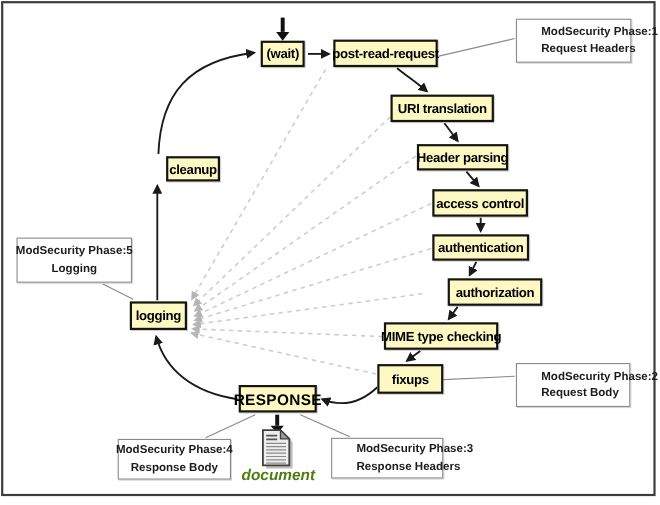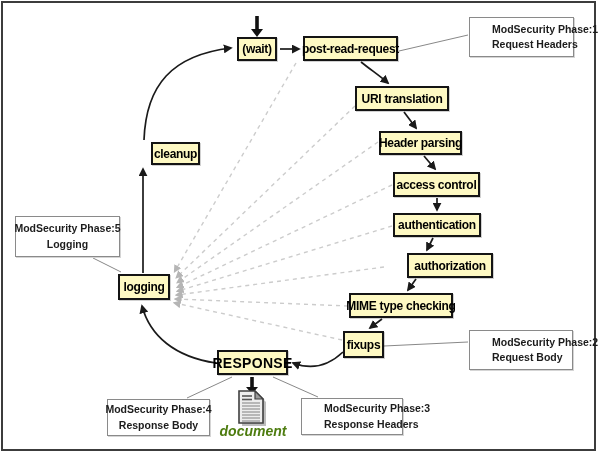--- a/index.html
+++ b/index.html
@@ -80,21 +80,21 @@
   </svg>
 
   <div class="stage" style="left:237px;top:37px;width:40px;height:24px;">(wait)</div>
   <div class="stage" style="left:303px;top:36px;width:95px;height:25px;">post-read-request</div>
   <div class="stage" style="left:355px;top:86px;width:94px;height:25px;">URI translation</div>
   <div class="stage" style="left:379px;top:131px;width:83px;height:24px;">Header parsing</div>
   <div class="stage" style="left:393px;top:172px;width:87px;height:25px;">access control</div>
   <div class="stage" style="left:393px;top:213px;width:88px;height:24px;">authentication</div>
   <div class="stage" style="left:407px;top:253px;width:86px;height:25px;">authorization</div>
   <div class="stage" style="left:349px;top:293px;width:104px;height:25px;">MIME type checking</div>
-  <div class="stage" style="left:343px;top:331px;width:41px;height:27px;">fixups</div>
+  <div class="stage" style="left:343px;top:331px;width:60px;height:27px;">fixups</div>
   <div class="stage big" style="left:217px;top:350px;width:71px;height:25px;">RESPONSE</div>
   <div class="stage" style="left:118px;top:274px;width:52px;height:26px;">logging</div>
   <div class="stage" style="left:119px;top:142px;width:49px;height:23px;margin-left:32px;">cleanup</div>
 
   <div class="callout left" style="left:469px;top:17px;width:105px;height:40px;">
     <span>ModSecurity Phase:1</span>
     <span>Request Headers</span>
   </div>
   <div class="callout left" style="left:469px;top:330px;width:104px;height:40px;">
     <span>ModSecurity Phase:2</span>

